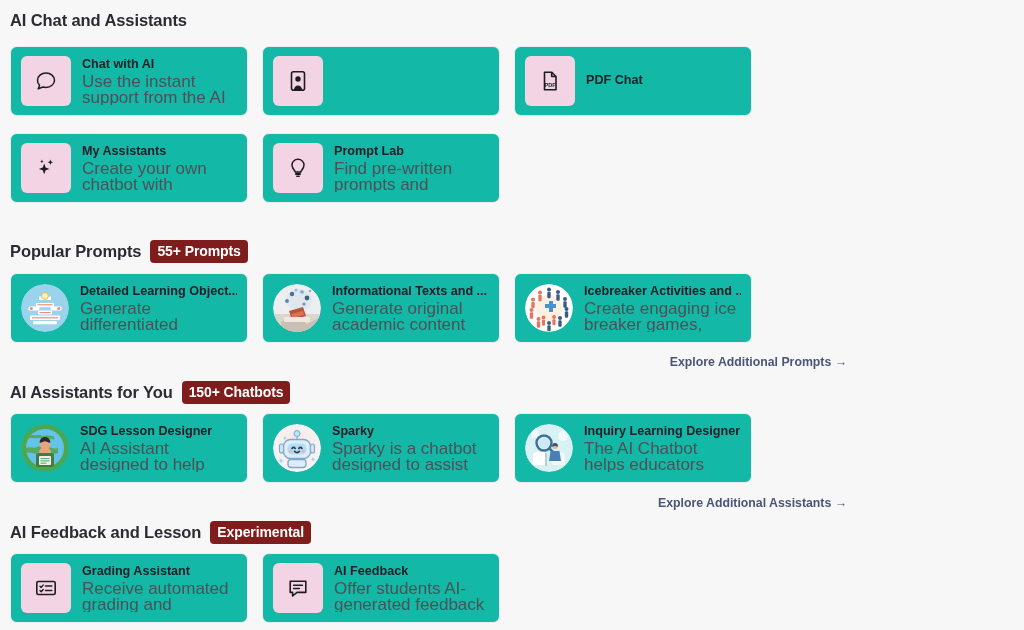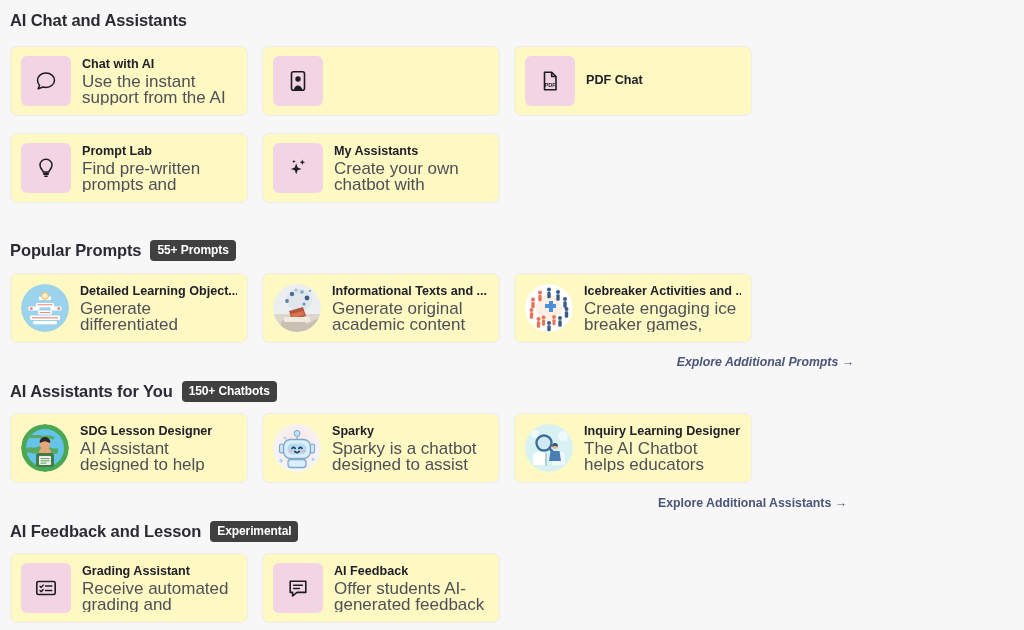--- a/index.html
+++ b/index.html
@@ -32,40 +32,40 @@
   }
   .section-title {
     font-size: 16.5px;
     font-weight: 600;
     color: #2b2b33;
     letter-spacing: -0.1px;
     line-height: 1;
   }
   .badge {
     display: inline-block;
-    background: #404040;
+    background: #7f1d1d;
     color: #ffffff;
-    font-size: 12px;
+    font-size: 14px;
     font-weight: 700;
     line-height: 1;
     padding: 4px 7px 5px 7px;
     border-radius: 4px;
     letter-spacing: -0.1px;
     white-space: nowrap;
   }
 
   
   .grid {
     display: grid;
     grid-template-columns: repeat(4, 238px);
     gap: 14px;
   }
 
   .card {
-    background: #fef9c3;
+    background: #14b8a6;
     border: 1px solid #ececec;
     border-radius: 7px;
     height: 70px;
     display: flex;
     align-items: center;
     padding: 0 10px;
     gap: 11px;
     overflow: hidden;
     cursor: pointer;
   }
@@ -129,21 +129,21 @@
     cursor: pointer;
   }
 
   
   .sec-ai-chat-title { position: absolute; left: 10px; top: 12px; }
   .grid-ai-chat-1    { position: absolute; left: 10px; top: 46px; }
   .grid-ai-chat-2    { position: absolute; left: 10px; top: 133px; }
 
   .sec-prompts-title { position: absolute; left: 10px; top: 240px; }
   .grid-prompts      { position: absolute; left: 10px; top: 273px; }
-  .explore-prompts   { position: absolute; left: 0; right: 7px; top: 355px; font-style: italic; }
+  .explore-prompts   { position: absolute; left: 0; right: 14px; top: 355px; }
 
   .sec-assist-title  { position: absolute; left: 10px; top: 381px; }
   .grid-assist       { position: absolute; left: 10px; top: 413px; }
   .explore-assist    { position: absolute; left: 0; right: 14px; top: 496px; }
 
   .sec-feedback-title{ position: absolute; left: 10px; top: 521px; }
   .grid-feedback     { position: absolute; left: 10px; top: 553px; }
 </style>
 </head>
 <body>
@@ -190,43 +190,43 @@
         <div class="card-title">PDF Chat</div>
       </div>
     </div>
 
   </div>
 
   <div class="grid grid-ai-chat-2">
 
     <div class="card">
       <span class="thumb">
+        <svg width="24" height="24" viewBox="0 0 24 24" fill="#1c1c22">
+          <path d="M10.2 7.6l1.45 3.85L15.5 12.9l-3.85 1.45L10.2 18.2 8.75 14.35 4.9 12.9l3.85-1.45z"></path>
+          <path d="M16.4 3.4l.78 2.07 2.07.78-2.07.78-.78 2.07-.78-2.07-2.07-.78 2.07-.78z"></path>
+          <path d="M7.9 3.6l.5 1.32 1.32.5-1.32.5-.5 1.32-.5-1.32-1.32-.5 1.32-.5z"></path>
+        </svg>
+      </span>
+      <div class="card-text">
+        <div class="card-title">My Assistants</div>
+        <div class="card-desc">Create your own chatbot with background knowledge and...</div>
+      </div>
+    </div>
+
+    <div class="card">
+      <span class="thumb">
         <svg width="24" height="24" viewBox="0 0 24 24">
           <path d="M12 3.3c-3.4 0-6 2.6-6 5.8 0 2.2 1.1 3.6 2.1 4.8.6.8 1 1.3 1 2.1h5.8c0-.8.4-1.3 1-2.1 1-1.2 2.1-2.6 2.1-4.8 0-3.2-2.6-5.8-6-5.8z" fill="none" stroke="#1c1c22" stroke-width="1.5" stroke-linejoin="round"></path>
           <rect x="9.1" y="16.8" width="5.8" height="2.1" rx="0.6" fill="#1c1c22"></rect>
           <rect x="10.1" y="19.4" width="3.8" height="1.5" rx="0.7" fill="#1c1c22"></rect>
         </svg>
       </span>
       <div class="card-text">
         <div class="card-title">Prompt Lab</div>
         <div class="card-desc">Find pre-written prompts and inspirations for a variety of u...</div>
-      </div>
-    </div>
-
-    <div class="card">
-      <span class="thumb">
-        <svg width="24" height="24" viewBox="0 0 24 24" fill="#1c1c22">
-          <path d="M10.2 7.6l1.45 3.85L15.5 12.9l-3.85 1.45L10.2 18.2 8.75 14.35 4.9 12.9l3.85-1.45z"></path>
-          <path d="M16.4 3.4l.78 2.07 2.07.78-2.07.78-.78 2.07-.78-2.07-2.07-.78 2.07-.78z"></path>
-          <path d="M7.9 3.6l.5 1.32 1.32.5-1.32.5-.5 1.32-.5-1.32-1.32-.5 1.32-.5z"></path>
-        </svg>
-      </span>
-      <div class="card-text">
-        <div class="card-title">My Assistants</div>
-        <div class="card-desc">Create your own chatbot with background knowledge and...</div>
       </div>
     </div>
   </div>
 
   <div class="section-head sec-prompts-title">
     <span class="section-title">Popular Prompts</span>
     <span class="badge">55+ Prompts</span>
   </div>
 
   <div class="grid grid-prompts">

